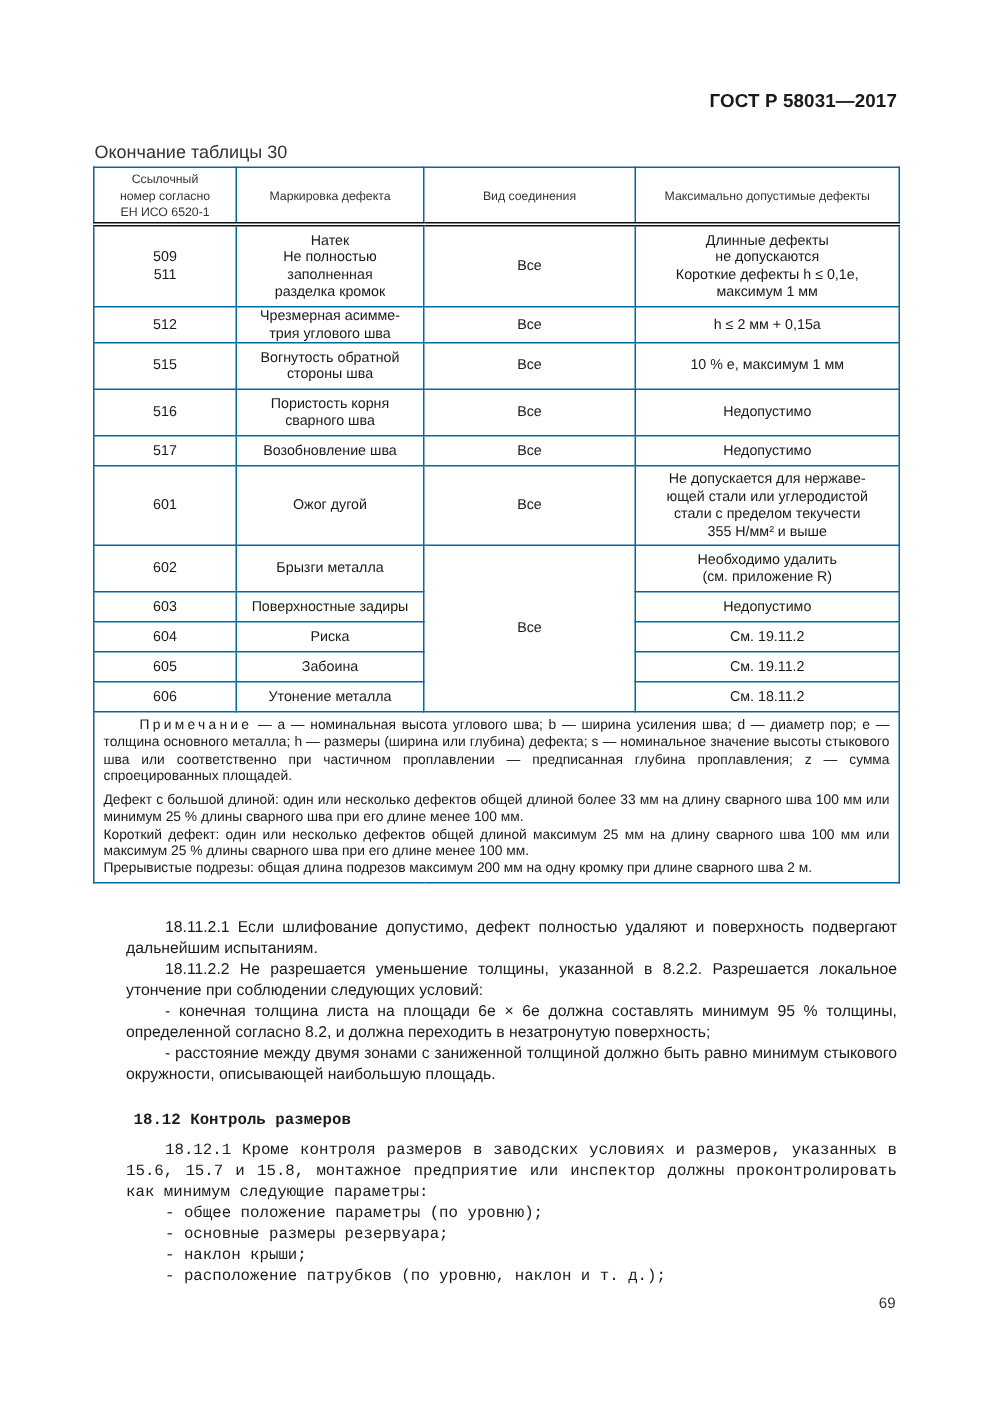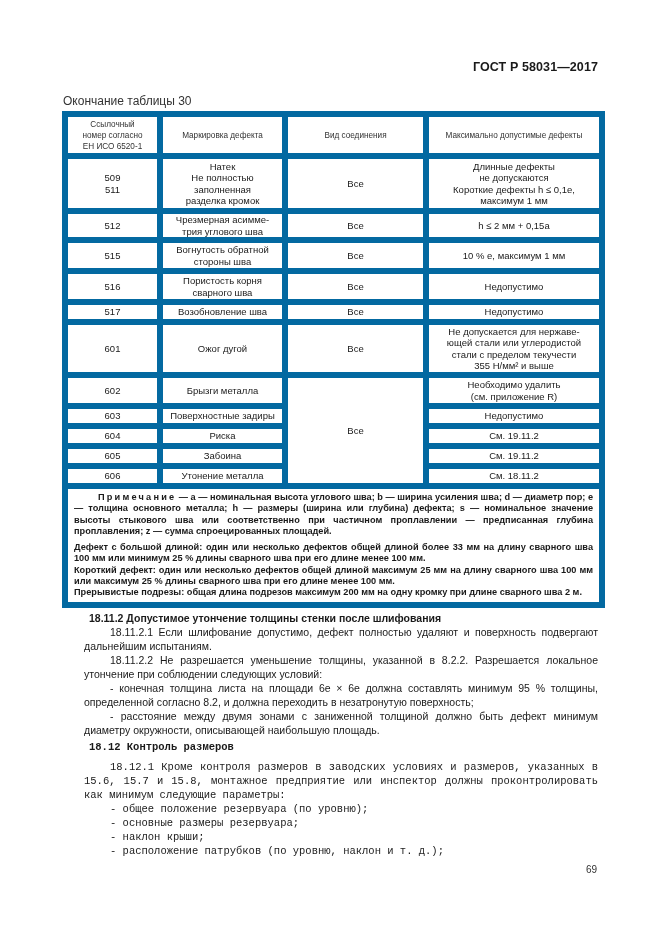--- a/index.html
+++ b/index.html
@@ -14,28 +14,28 @@
     .table-caption {
       position: absolute; left: 63px; top: 94px;
       font-size: 12px; color: #333;
     }
     .tbl {
       position: absolute; left: 62px; top: 111px; width: 537px;
       border-collapse: collapse; table-layout: fixed;
       font-size: 9.5px;
     }
     .tbl td, .tbl th {
-      border: 6px solid #0369a1; text-align: center; vertical-align: middle;
+      border: 1px solid #0369a1; text-align: center; vertical-align: middle;
       padding: 0 4px; line-height: 11.5px; font-weight: normal;
     }
     .tbl th { font-size: 8.2px; color: #333; line-height: 11px; height: 36px; }
     .tbl thead tr th { border-bottom: 3px double #111; }
     .col1 { width: 95px; } .col2 { width: 125px; } .col3 { width: 141px; } .col4 { width: 176px; }
     .tbl td.note {
-      text-align: justify; padding: 3px 6px 3px 6px; font-size: 9.2px; line-height: 11.3px; font-weight: bold;
+      text-align: justify; padding: 3px 6px 3px 6px; font-size: 9.2px; line-height: 11.3px;
     }
     .note p { margin: 0; }
     .note .indent { text-indent: 24px; }
     .note .spaced { letter-spacing: 2.2px; }
     .note .gap { height: 5px; }
     .body-text {
       position: absolute; left: 63px; width: 535px; font-size: 10.5px; line-height: 14px;
       text-align: justify;
     }
     .body-text p { margin: 0; }
@@ -151,29 +151,28 @@
         <div class="gap"></div>
         <p>Дефект с большой длиной: один или несколько дефектов общей длиной более 33 мм на длину сварного шва 100 мм или минимум 25 % длины сварного шва при его длине менее 100 мм.</p>
         <p>Короткий дефект: один или несколько дефектов общей длиной максимум 25 мм на длину сварного шва 100 мм или максимум 25 % длины сварного шва при его длине менее 100 мм.</p>
         <p>Прерывистые подрезы: общая длина подрезов максимум 200 мм на одну кромку при длине сварного шва 2 м.</p>
       </td>
     </tr>
   </tbody>
 </table>
 
 <div class="body-text sec1">
-  <p class="h">18.11.2 Допустимое утончение толщины стенки после шлифования</p>
   <p class="ind">18.11.2.1 Если шлифование допустимо, дефект полностью удаляют и поверхность подвергают дальнейшим испытаниям.</p>
   <p class="ind">18.11.2.2 Не разрешается уменьшение толщины, указанной в 8.2.2. Разрешается локальное утончение при соблюдении следующих условий:</p>
   <p class="ind">- конечная толщина листа на площади 6e × 6e должна составлять минимум 95 % толщины, определенной согласно 8.2, и должна переходить в незатронутую поверхность;</p>
-  <p class="ind">- расстояние между двумя зонами с заниженной толщиной должно быть дефект минимум диаметру окружности, описывающей наибольшую площадь.</p>
+  <p class="ind">- расстояние между двумя зонами с заниженной толщиной должно быть равно минимум стыкового окружности, описывающей наибольшую площадь.</p>
 </div>
 
 <div class="body-text sec2">
   <p class="h" style="margin-bottom:6px">18.12 Контроль размеров</p>
   <p class="ind">18.12.1 Кроме контроля размеров в заводских условиях и размеров, указанных в 15.6, 15.7 и 15.8, монтажное предприятие или инспектор должны проконтролировать как минимум следующие параметры:</p>
-  <p class="ind">- общее положение резервуара (по уровню);</p>
+  <p class="ind">- общее положение параметры (по уровню);</p>
   <p class="ind">- основные размеры резервуара;</p>
   <p class="ind">- наклон крыши;</p>
   <p class="ind">- расположение патрубков (по уровню, наклон и т. д.);</p>
 </div>
 
 <div class="page-num">69</div>
 
 </body></html>

